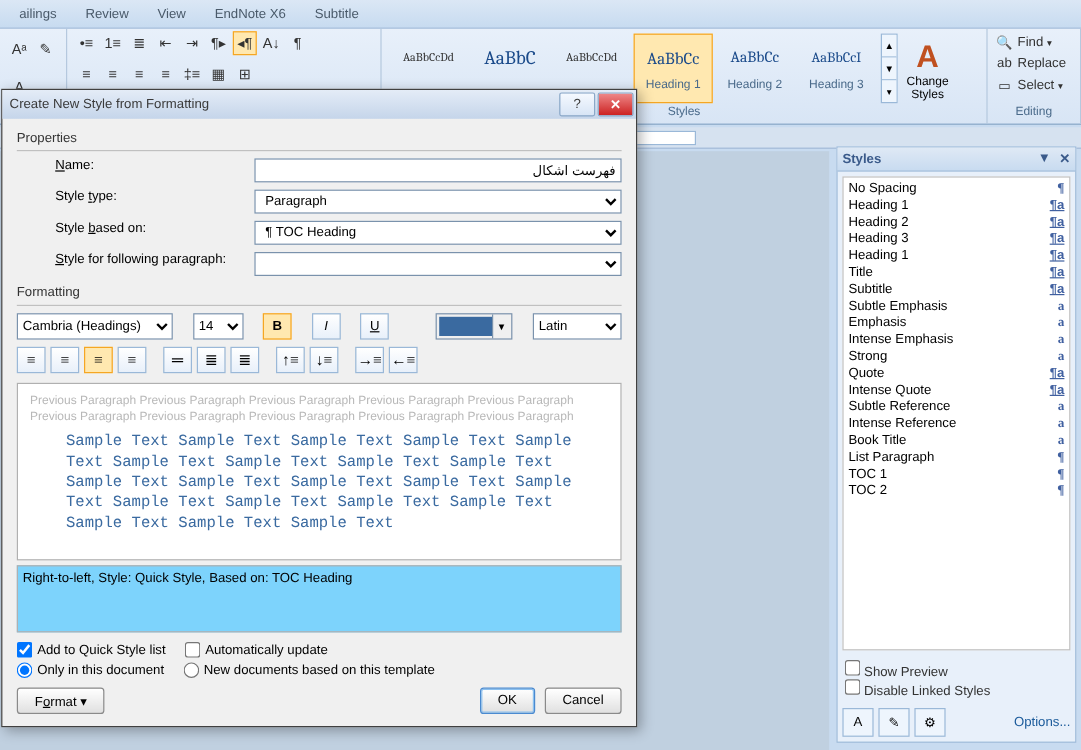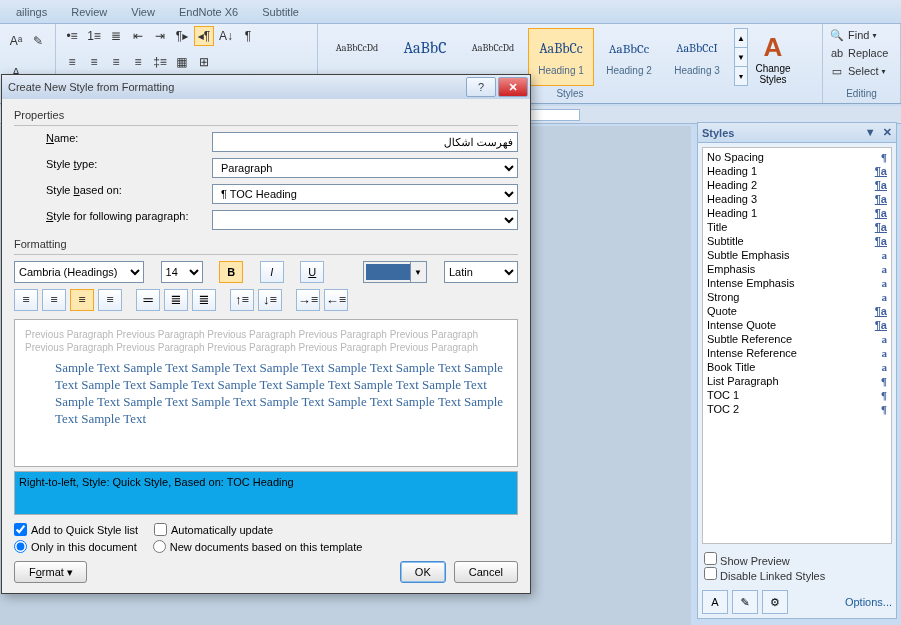--- a/index.html
+++ b/index.html
@@ -66,22 +66,22 @@
 .fmt-bar select { height:22px; border:1px solid #7a92ac; background:#fff; }
 .fmt-btn { width:24px; height:22px; border:1px solid #9ab8d8; background:linear-gradient(#fff,#e8f0fa); display:flex; align-items:center; justify-content:center; cursor:pointer; font-family:"Times New Roman"; font-size:13px; }
 .fmt-btn.sel { border-color:#f5a623; background:#ffe8b0; }
 .color-btn { width:64px; height:22px; border:1px solid #7a92ac; display:flex; align-items:center; }
 .color-btn .sw { width:44px; height:16px; margin-left:2px; background:#3a6aa0; }
 .color-btn .dd { width:14px; text-align:center; border-left:1px solid #7a92ac; height:100%; display:flex; align-items:center; justify-content:center; font-size:8px;}
 .para-bar { display:flex; gap:4px; margin-bottom:8px; }
 .sep { width:6px; }
 .preview-box { border:1px solid #b0b0b0; background:#fff; height:148px; padding:8px 10px; overflow:hidden; margin-bottom:4px; }
 .prev-grey { color:#b8b8b8; font-size:10px; line-height:1.3; }
-.prev-sample { color:#3a6aa0; font-family:Liberation Serif, serif; font-size:13px; line-height:1.3; margin:6px 0; text-align:left; padding-left:30px; }
-.desc-box { border:1px solid #b0b0b0; background:#0ea5e9; height:44px; padding:4px; font-size:11px; margin-bottom:8px; }
+.prev-sample { color:#3a6aa0; font-family:Liberation Mono, monospace; font-size:13px; line-height:1.3; margin:6px 0; text-align:left; padding-left:30px; }
+.desc-box { border:1px solid #b0b0b0; background:#7dd3fc; height:56px; padding:4px; font-size:11px; margin-bottom:8px; }
 .chk-row { display:flex; gap:16px; margin-bottom:4px; font-size:11px; }
 .chk-row label { display:flex; align-items:center; gap:4px; }
 .btn-row { display:flex; align-items:center; margin-top:8px; }
 .btn { height:22px; padding:0 14px; border:1px solid #8a8a8a; background:linear-gradient(#fff,#e0e0e0); cursor:pointer; border-radius:3px; font-size:11px; }
 .btn.default { border-color:#4a8ad0; box-shadow:0 0 0 1px #8ac0f0 inset; }
 .btn-row .sp { flex:1; }
 </style>
 </head>
 <body>
 

